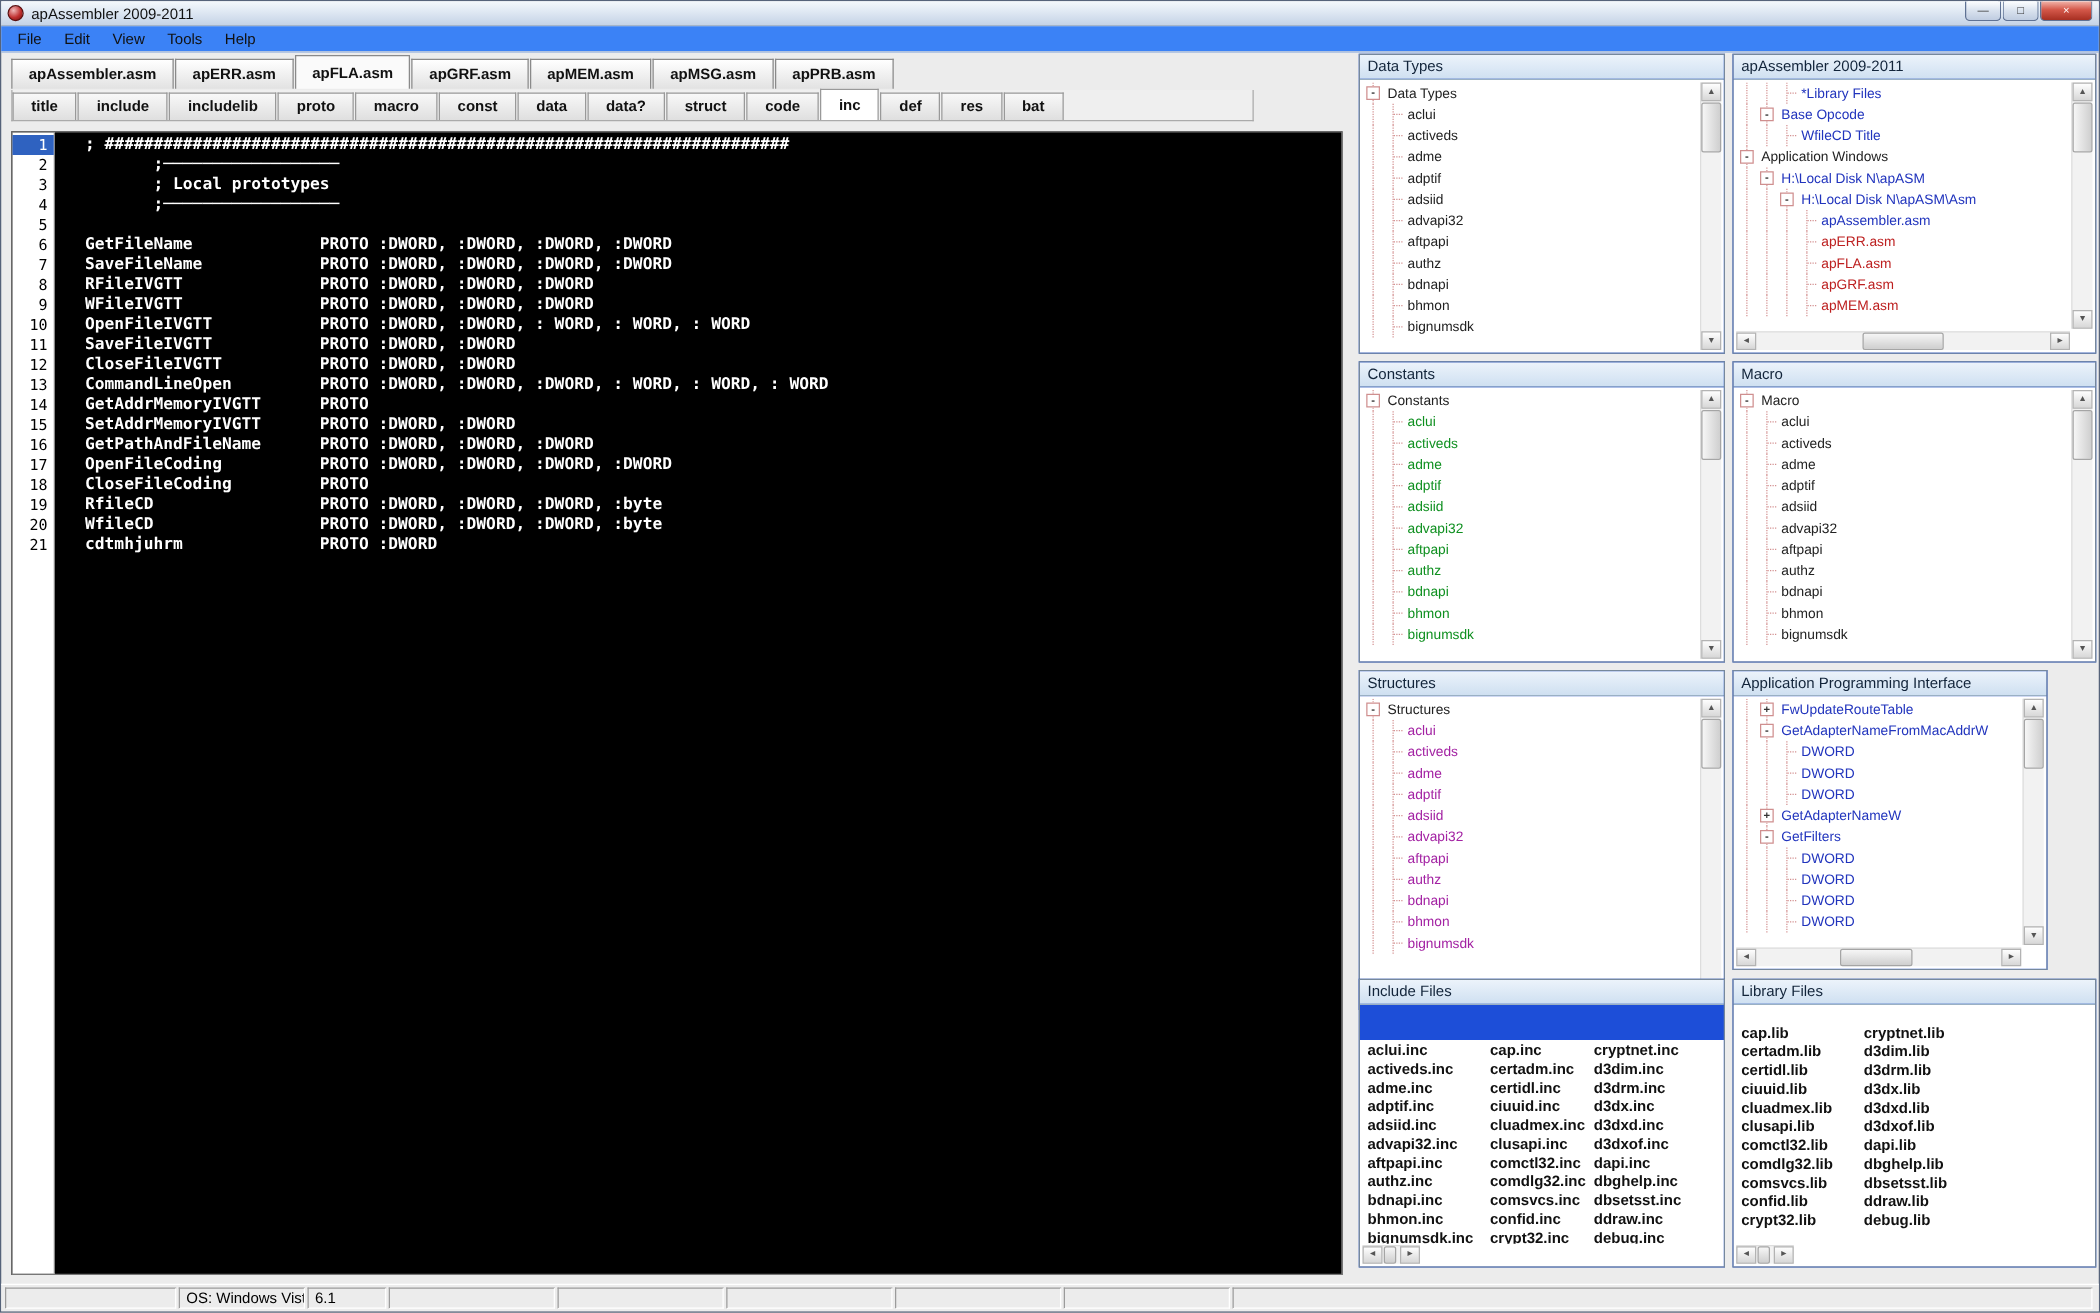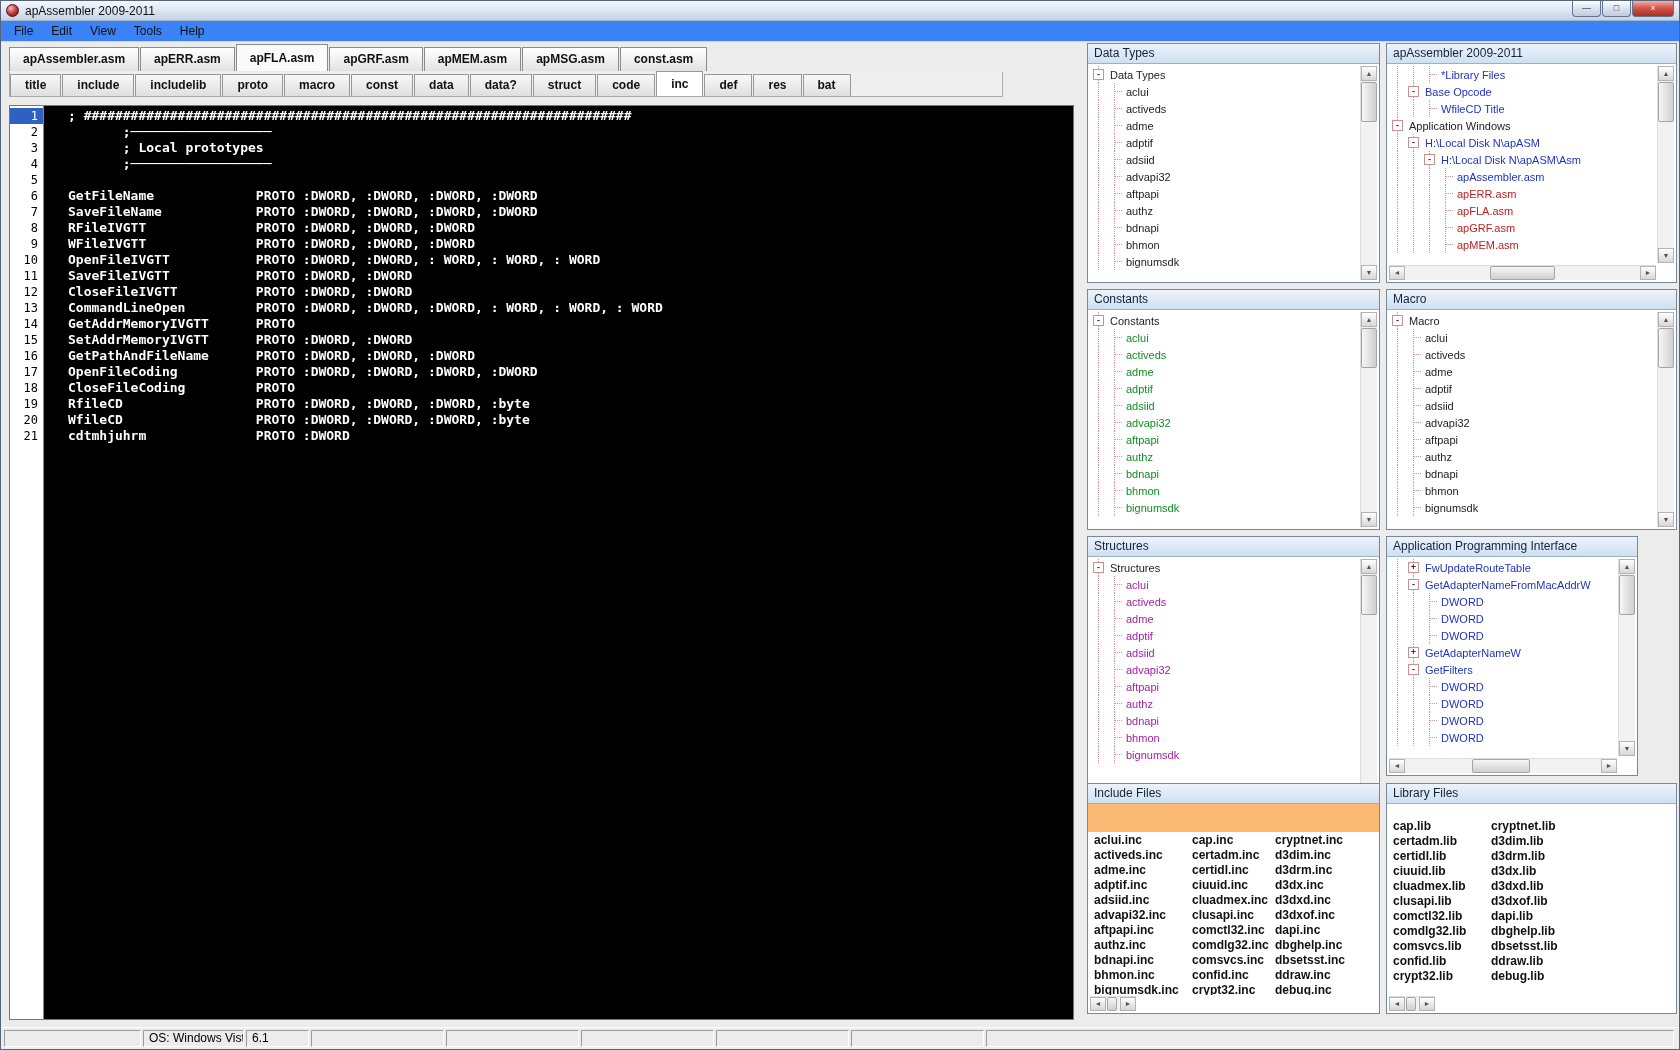--- a/index.html
+++ b/index.html
@@ -40,21 +40,21 @@
     border:1px solid #777; display:flex; }
   .gutter { width:34px; flex:none; background:#fff; border-right:1px solid #888;
     font:12px "DejaVu Sans Mono",monospace; color:#000; text-align:right; padding-top:2px; }
   .lnum { height:16px; line-height:16px; padding-right:5px; }
   .lnum.cur { background:#2f62c0; color:#fff; }
   .codearea { flex:1; padding:2px 0 0 24px; font:bold 13px/16px "DejaVu Sans Mono",monospace;
     color:#fff; white-space:pre; overflow:hidden; }
   .cline { height:16px; }
 
   
-  .panel { position:absolute; border:1px solid #76889c; background:#fdba74; display:flex; flex-direction:column; }
+  .panel { position:absolute; border:1px solid #76889c; background:#1d4ed8; display:flex; flex-direction:column; }
   .phead { height:20px; flex:none; background:linear-gradient(#ecf3fb,#cfe0f1); border-bottom:1px solid #9ab0c4;
     font-size:12px; line-height:19px; padding:0 6px; color:#12243a; }
   .pbody { flex:1; position:relative; background:#fff; overflow:hidden; }
   .p-datatypes { left:1086px; top:42px;  width:293px; height:240px; }
   .p-asm       { left:1385px; top:42px;  width:291px; height:240px; }
   .p-constants { left:1086px; top:288px; width:293px; height:241px; }
   .p-macro     { left:1385px; top:288px; width:291px; height:241px; }
   .p-structures{ left:1086px; top:535px; width:293px; height:272px; }
   .p-api       { left:1385px; top:535px; width:252px; height:240px; }
   .p-include   { left:1086px; top:782px; width:293px; height:231px;gap:28px; }
@@ -131,21 +131,21 @@
       <div class="menu-item">Help</div>
     </div>
 
   <div class="filetabs">
       <div class="ftab">apAssembler.asm</div>
       <div class="ftab">apERR.asm</div>
       <div class="ftab active">apFLA.asm</div>
       <div class="ftab">apGRF.asm</div>
       <div class="ftab">apMEM.asm</div>
       <div class="ftab">apMSG.asm</div>
-      <div class="ftab">const.asm</div>
+      <div class="ftab">apPRB.asm</div>
     </div>
   <div class="sectiontabs">
       <div class="stab">title</div>
       <div class="stab">include</div>
       <div class="stab">includelib</div>
       <div class="stab">proto</div>
       <div class="stab">macro</div>
       <div class="stab">const</div>
       <div class="stab">data</div>
       <div class="stab">data?</div>

